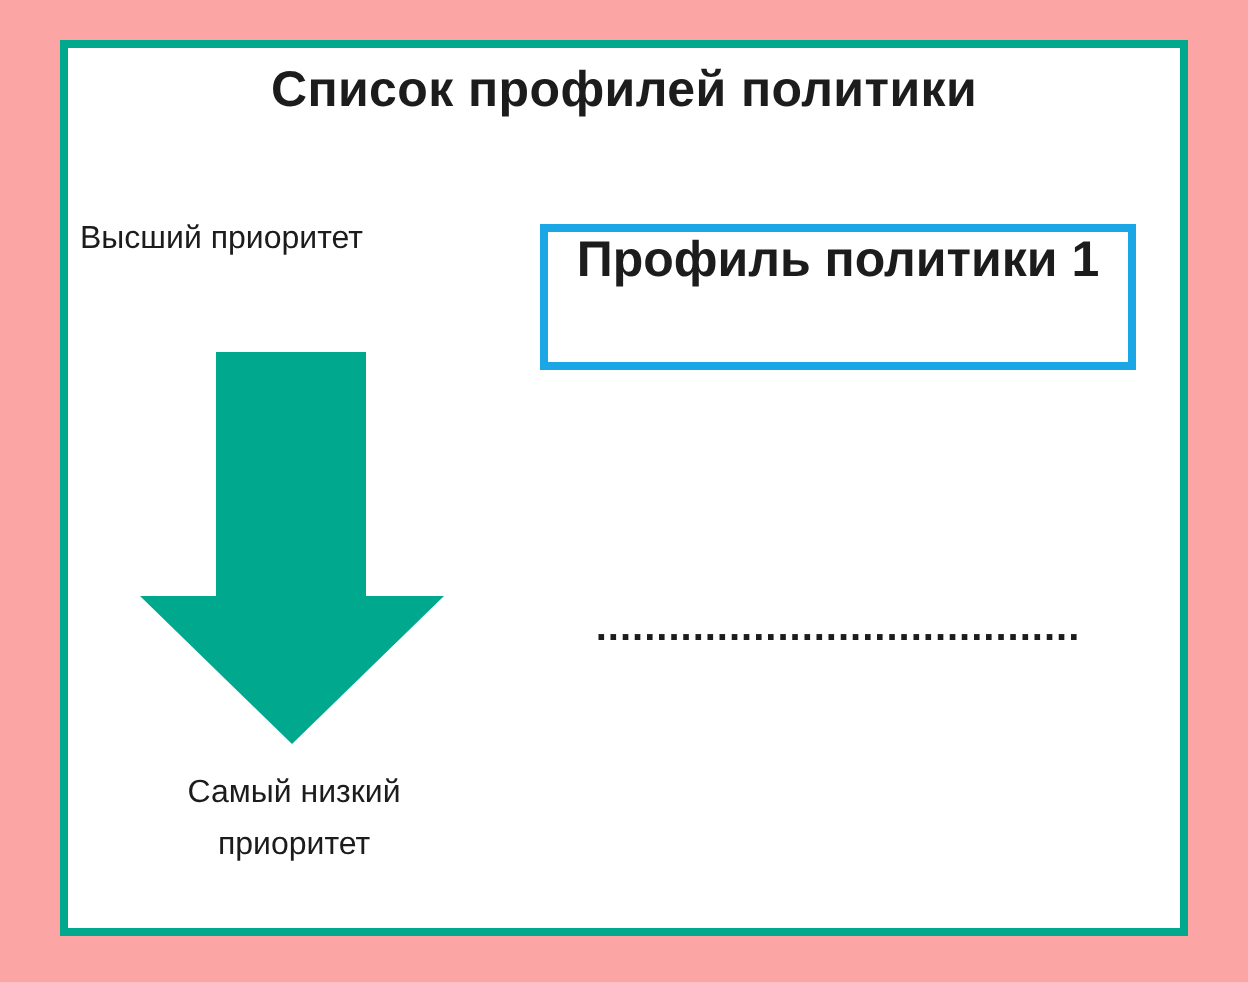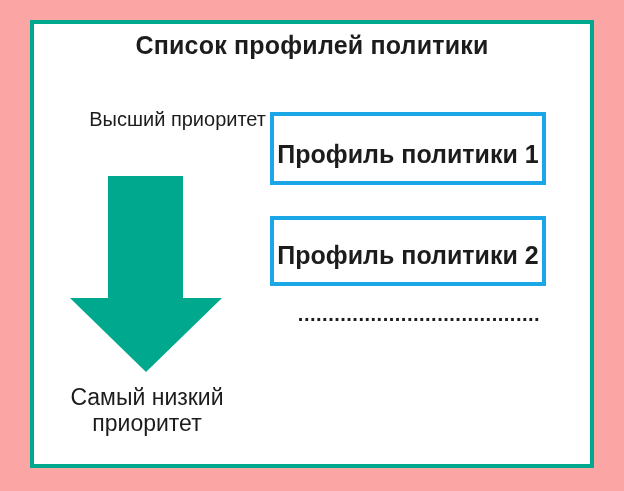--- a/index.html
+++ b/index.html
@@ -34,31 +34,31 @@
     text-align: center;
     font-size: 25px;
     font-weight: bold;
     letter-spacing: 0.2px;
   }
   .high-label {
     position: absolute;
     left: 40px;
     top: 106px;
     width: 226px;
-    text-align: right;
-    font-size: 20px;
+    text-align: left;
+    font-size: 16px;
     line-height: 27px;
   }
   .low-label {
     position: absolute;
     left: 46px;
     top: 384px;
     width: 202px;
     text-align: center;
-    font-size: 23px;
+    font-size: 16px;
     line-height: 26px;
     white-space: pre-line;
   }
   .arrow-shaft {
     position: absolute;
     left: 108px;
     top: 176px;
     width: 75px;
     height: 123px;
     background: #00a88e;
@@ -69,26 +69,26 @@
     top: 298px;
     width: 0;
     height: 0;
     border-left: 76px solid transparent;
     border-right: 76px solid transparent;
     border-top: 74px solid #00a88e;
   }
   .pbox {
     position: absolute;
     left: 270px;
-    width: 276px;
+    width: 298px;
     box-sizing: border-box;
     border: 4px solid #1ba6e6;
     background: #ffffff;
     display: flex;
-    align-items: flex-end;
+    align-items: flex-start;
     justify-content: center;
     padding-bottom: 12px;
   }
   .pbox-label {
     font-size: 25px;
     font-weight: bold;
     white-space: nowrap;
   }
   .pbox-1 { top: 112px; height: 73px; }
   .pbox-2 { top: 216px; height: 70px; }
@@ -120,20 +120,17 @@
   <div class="arrow-shaft"></div>
   <div class="arrow-head"></div>
 
   <div class="low-label">Самый низкий
 приоритет</div>
 
   <div class="pbox pbox-1">
     <span class="pbox-label">Профиль политики 1</span>
   </div>
 
-  <div class="pbox pbox-2">
-    <span class="pbox-label">Профиль политики 2</span>
-  </div>
 
   <div class="dots-row">........................................</div>
 
 
 </div>
 
 </body></html>

